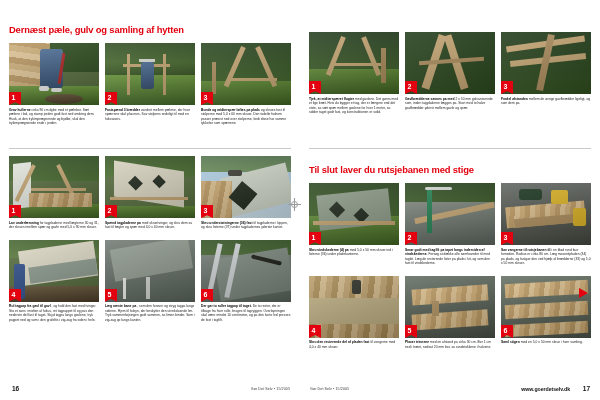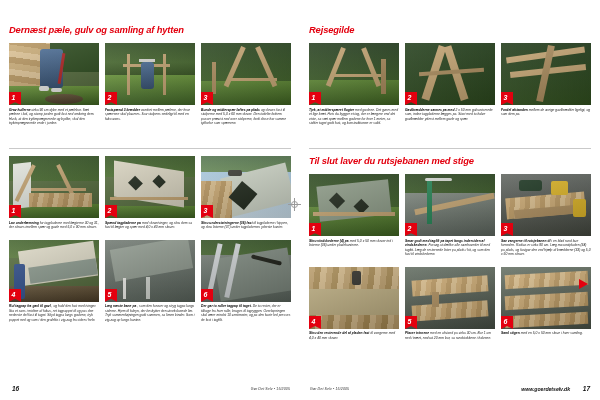--- a/index.html
+++ b/index.html
@@ -2,21 +2,21 @@
 <html><head>
 <meta charset="utf-8">
 <style>
   * { box-sizing: border-box; margin: 0; padding: 0; }
   html, body {
     width: 600px; height: 400px;
     background: #ffffff;
     font-family: "Liberation Sans", sans-serif;
     overflow: hidden;
   }
-  #spread { position: relative; width: 600px; height: 400px; background: #0ea5e9; font-style: italic; }
+  #spread { position: relative; width: 600px; height: 400px; background: #0ea5e9; }
 
   
   .page { position: absolute; top: 0; height: 400px; width: 300px; background:#fff; }
   #page-left  { left: 0;   }
   #page-right { left: 300px; }
 
   
   .reg-mark { position:absolute; width:13px; height:13px; left:288px; top:198px; }
   .reg-mark:before, .reg-mark:after {
     content:""; position:absolute; background:#9a9a9a;
@@ -273,21 +273,20 @@
       </div>
     </div>
 
     <div class="folio" style="left:12px;">16</div>
     <div class="imprint" style="right:10px;">Gør Det Selv • 15/2005</div>
   </div>
 
   <div class="page" id="page-right">
 
     <div class="section" style="left:9px; top:24px;">
-      <div class="sec-head">Rejsegilde</div>
       <div class="grid" style="margin-top:8px;">
 
         <div class="step">
           <div class="photo">
             <div class="photo-art">
               <div class="hedge" style="height:60%;background:linear-gradient(#20391a,#3a5b26);"></div>
               <div class="grass" style="height:40%;"></div>
               <div class="beam" style="left:36%;top:8%;width:6%;height:66%;transform:rotate(22deg);transform-origin:top;"></div>
               <div class="beam" style="left:58%;top:8%;width:6%;height:66%;transform:rotate(-22deg);transform-origin:top;"></div>
               <div class="beam" style="left:26%;top:50%;width:60%;height:5%;"></div>
@@ -325,21 +324,21 @@
             <div class="badge">3</div>
           </div>
           <div class="cap"><b>Fordel afstanden</b> <span>mellem de øvrige gavlbrædder ligeligt, og som dem på.</span></div>
         </div>
 
       </div>
     </div>
 
     <div class="section" style="left:9px; top:148px;">
       <div class="sec-rule"></div>
-      <div class="sec-head" style="margin-top:7px;">Til slut laver du rutsjebanen med stige</div>
+      <div class="sec-head" style="margin-top:16px;">Til slut laver du rutsjebanen med stige</div>
 
       <div class="grid" style="margin-top:8px;">
         <div class="step">
           <div class="photo">
             <div class="photo-art">
               <div class="hedge" style="height:54%;background:linear-gradient(#27421b,#3f6228);"></div>
               <div class="grass" style="height:46%;"></div>
               <div class="roofpanel" style="left:10%;top:14%;width:80%;height:56%;background:#8c9a86;transform:rotate(-6deg);"></div>
               <div class="dark" style="left:24%;top:34%;width:13%;height:18%;transform:rotate(45deg);"></div>
               <div class="dark" style="left:52%;top:44%;width:12%;height:17%;transform:rotate(45deg);"></div>

